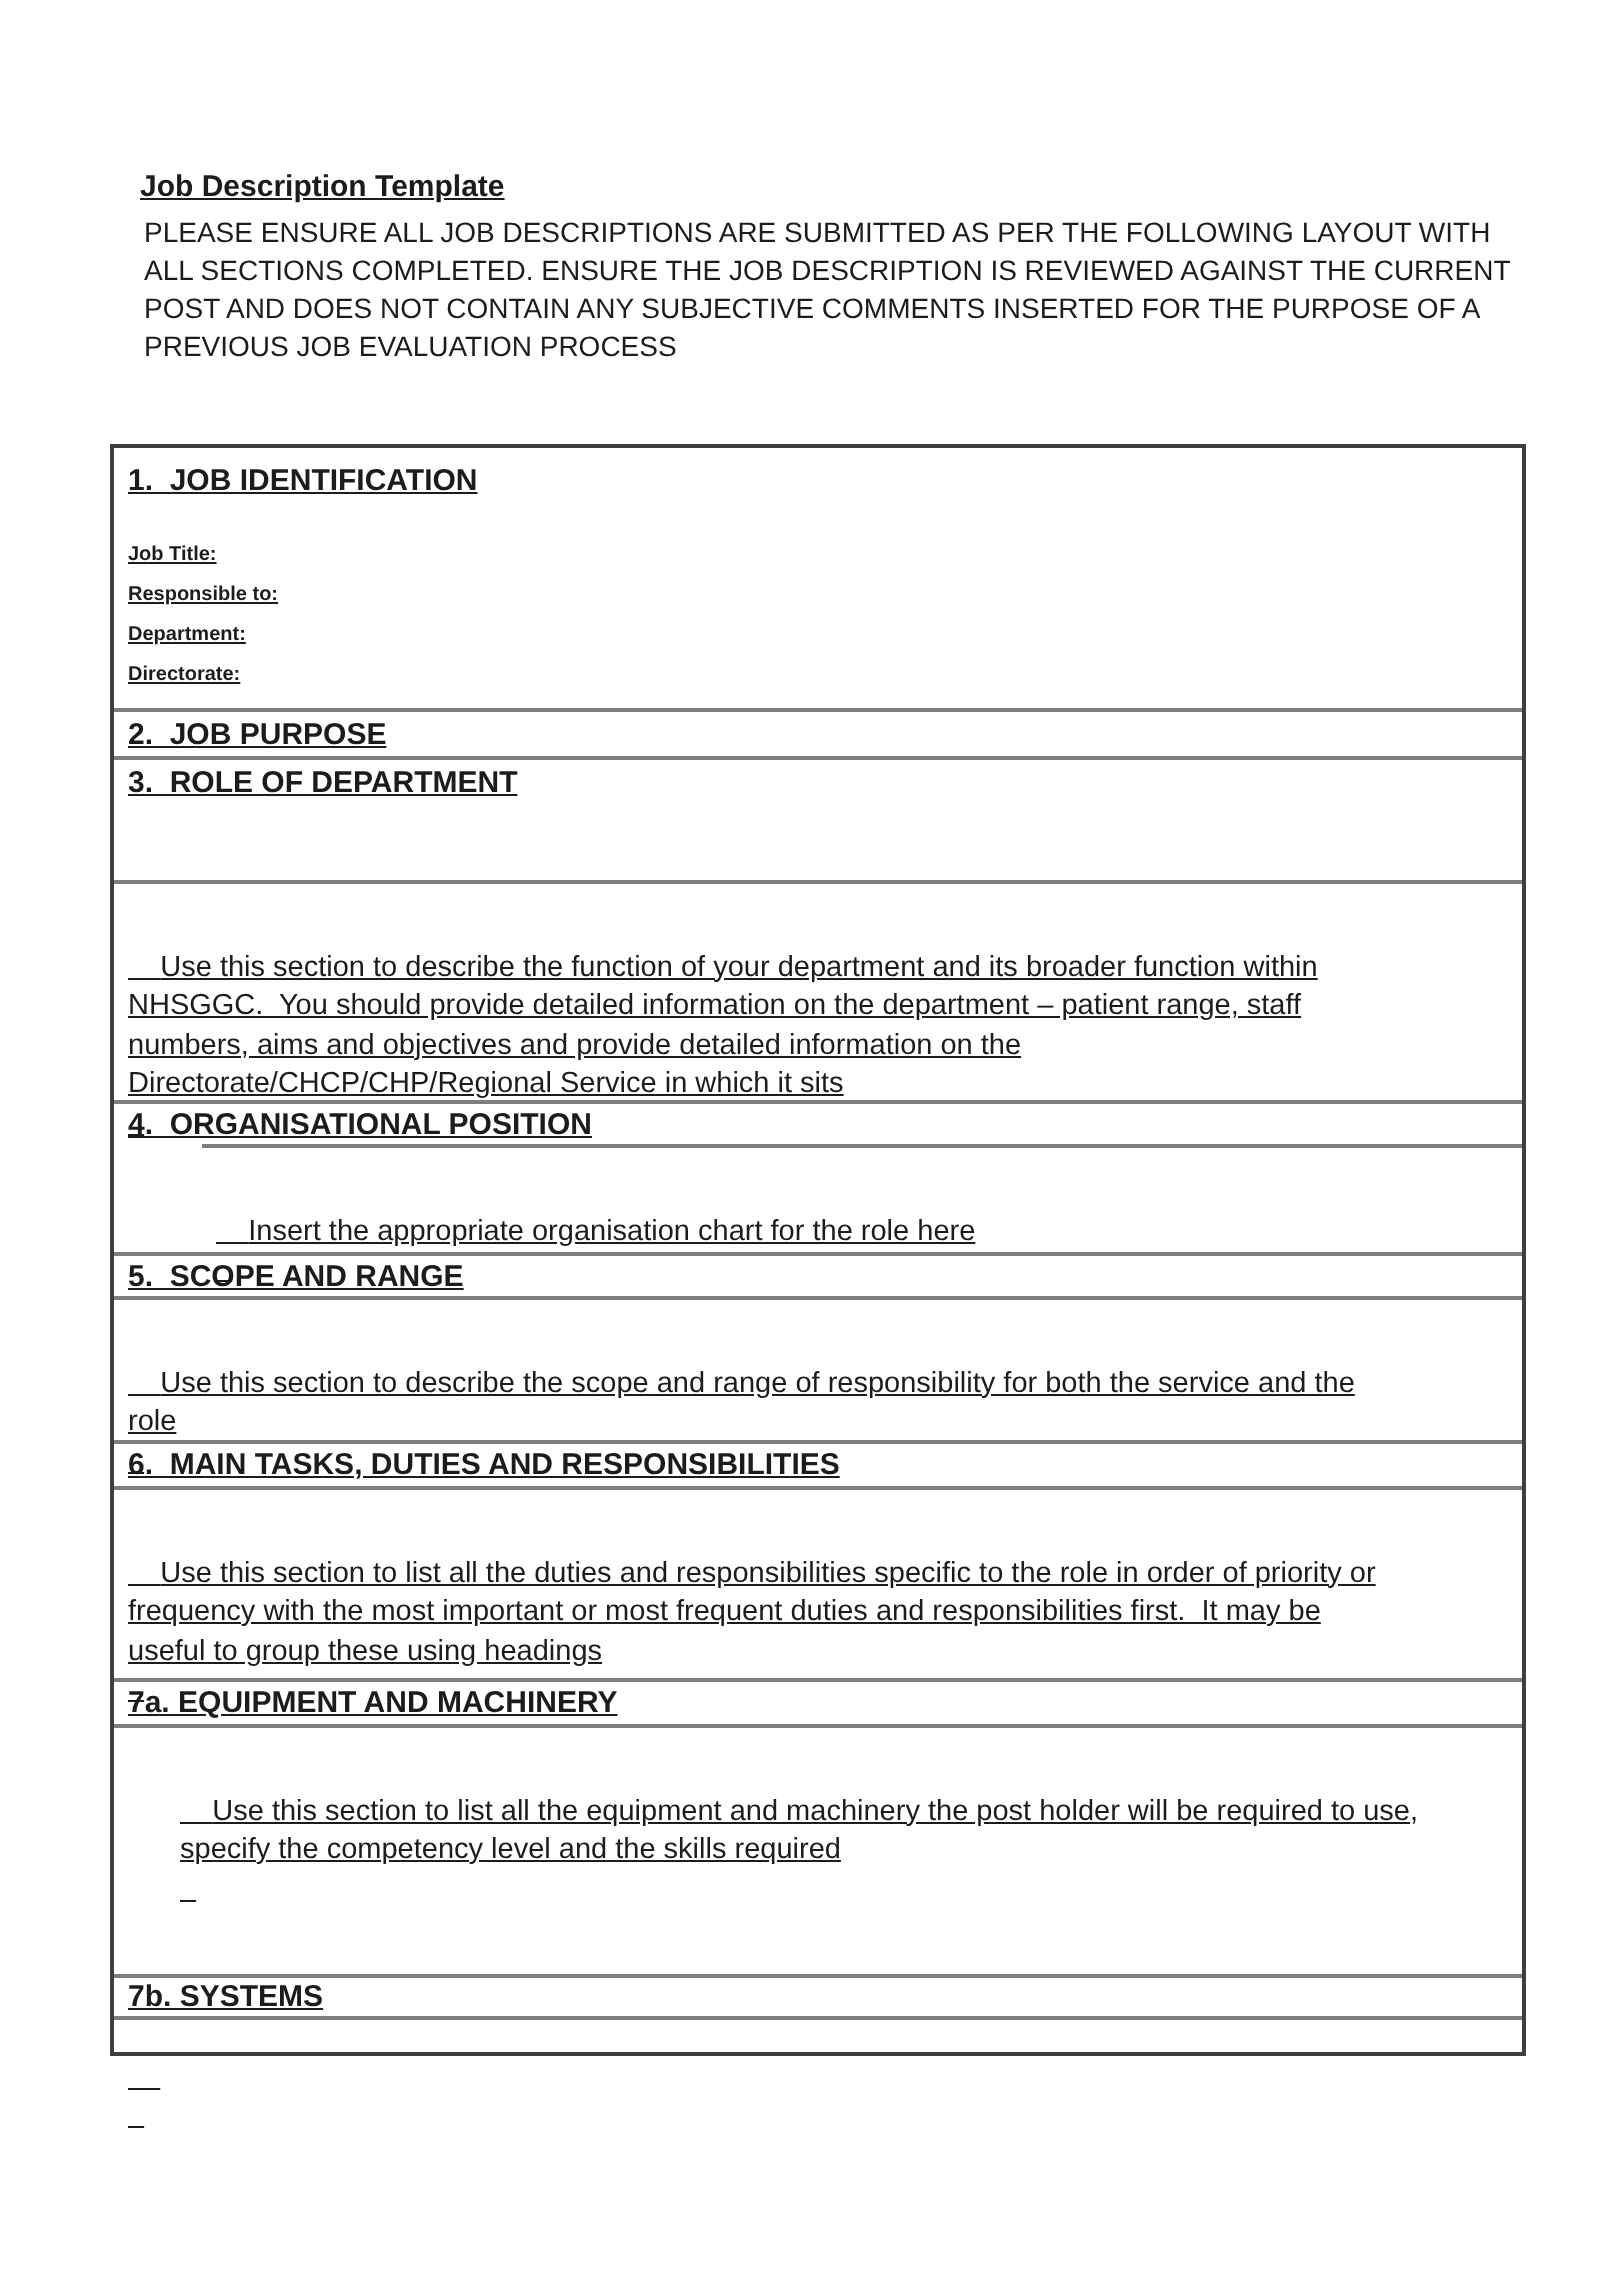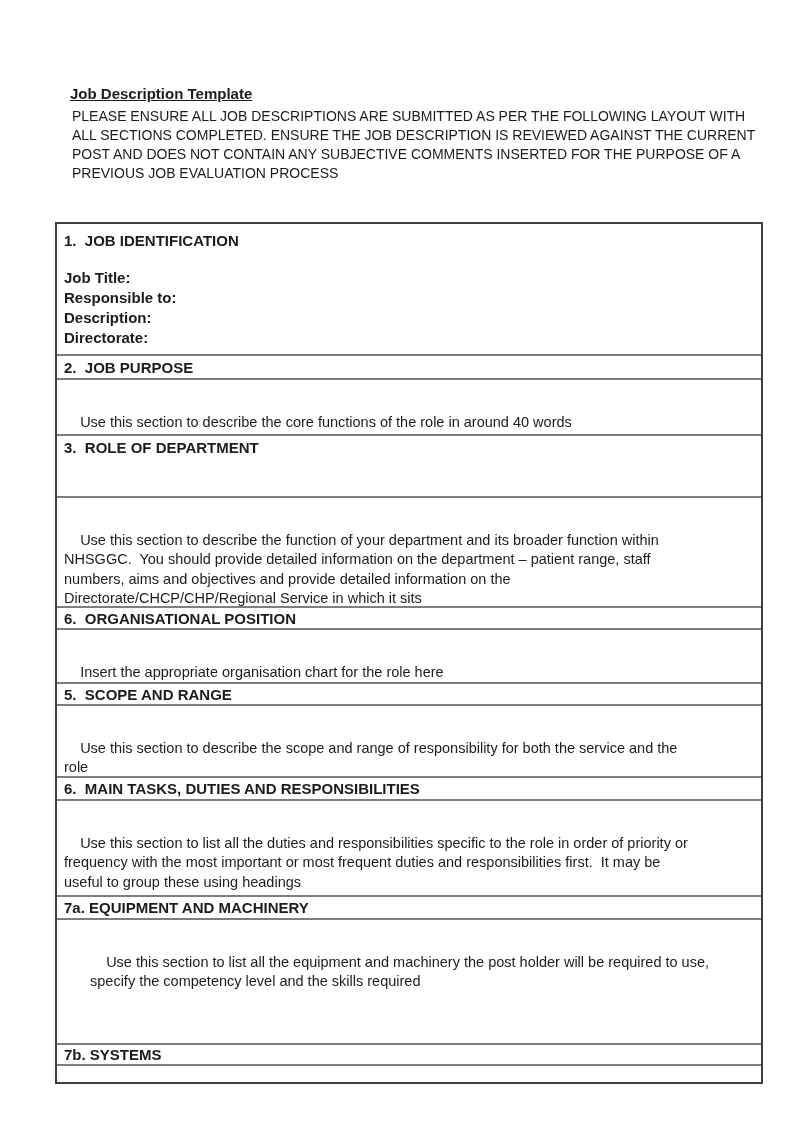--- a/index.html
+++ b/index.html
@@ -22,41 +22,41 @@
     width: 700px;
     font-size: 14px; line-height: 19px;
     white-space: pre-wrap;
   }
   .form-table {
     position: absolute; left: 55px; top: 222px;
     width: 708px;
     border: 2px solid #3e3e3e;
     background: #ffffff;
   }
-  .row { border-top: 2px solid #7e7e7e; padding: 0 7px; }
+  .row { border-top: 2px solid #7e7e7e; padding: 0 7px; text-decoration: underline; }
   .row:first-child { border-top: none; }
   .head-row {
     font-weight: bold; font-size: 15px;
     display: flex; align-items: center;
     white-space: pre-wrap;
   }
   .body-row {
     font-size: 14.5px; line-height: 19.5px;
     white-space: pre-wrap;
     padding-top: 13px;
   }
   
   .s1 { height: 130px; padding-top: 6px; }
   .s1-heading { font-weight: bold; font-size: 15px; line-height: 21px; white-space: pre-wrap; }
   .s1-spacer { height: 17px; }
-  .s1-field { font-weight: bold; font-size: 15px; line-height: 20px; }
+  .s1-field { font-weight: bold; font-size: 10px; line-height: 20px; }
   
   .h-2  { height: 24px; } .b-2  { height: 56px; }
   .h-3  { height: 24px; } .b-3  { height: 110px; margin-top: 38px; }
-  .h-4  { height: 22px; } .b-4  { height: 54px; }
+  .h-4  { height: 22px; } .b-4  { height: 54px; margin-left: 44px; }
   .h-5  { height: 22px; } .b-5  { height: 72px; }
   .h-6  { height: 23px; } .b-6  { height: 96px; }
   .h-7a { height: 23px; } .b-7a { height: 125px; padding-left: 33px; }
   .h-7b { height: 21px; } .b-7b { height: 18px; padding-top: 0; }
 </style>
 </head>
 <body>
 
 <div class="doc-title">Job Description Template</div>
 
@@ -65,43 +65,40 @@
 POST AND DOES NOT CONTAIN ANY SUBJECTIVE COMMENTS INSERTED FOR THE PURPOSE OF A
 PREVIOUS JOB EVALUATION PROCESS</div>
 
 <div class="form-table">
 
   <div class="row s1">
     <div class="s1-heading">1.  JOB IDENTIFICATION</div>
     <div class="s1-spacer"></div>
     <div class="s1-field">Job Title:</div>
     <div class="s1-field">Responsible to:</div>
-    <div class="s1-field">Description:</div>
+    <div class="s1-field">Department:</div>
     <div class="s1-field">Directorate:</div>
   </div>
 
   <div class="row head-row h-2">
     <span>2.  JOB PURPOSE</span>
-  </div>
-  <div class="row body-row b-2">
-    <span>Use this section to describe the core functions of the role in around 40 words</span>
   </div>
 
   <div class="row head-row h-3">
     <span>3.  ROLE OF DEPARTMENT</span>
   </div>
   <div class="row body-row b-3">
     <span>Use this section to describe the function of your department and its broader function within
 NHSGGC.  You should provide detailed information on the department – patient range, staff
 numbers, aims and objectives and provide detailed information on the
 Directorate/CHCP/CHP/Regional Service in which it sits</span>
   </div>
 
   <div class="row head-row h-4">
-    <span>6.  ORGANISATIONAL POSITION</span>
+    <span>4.  ORGANISATIONAL POSITION</span>
   </div>
   <div class="row body-row b-4">
     <span>Insert the appropriate organisation chart for the role here</span>
   </div>
 
   <div class="row head-row h-5">
     <span>5.  SCOPE AND RANGE</span>
   </div>
   <div class="row body-row b-5">
     <span>Use this section to describe the scope and range of responsibility for both the service and the

